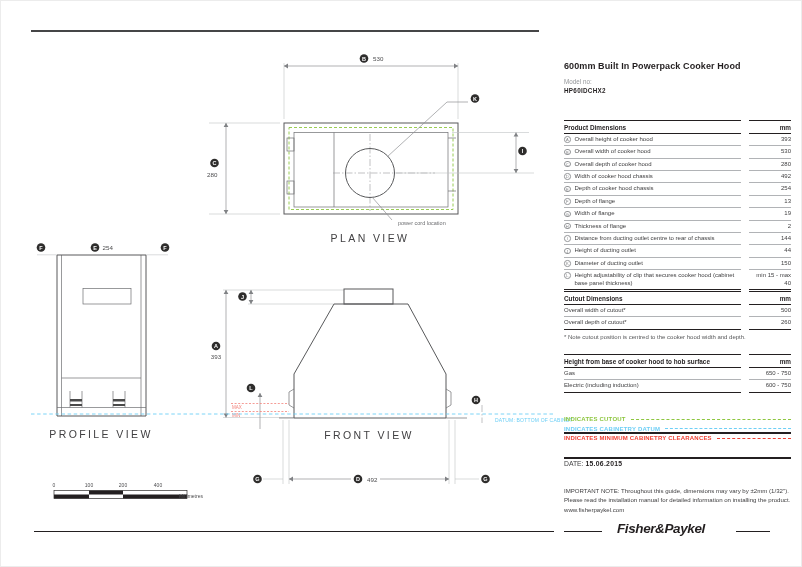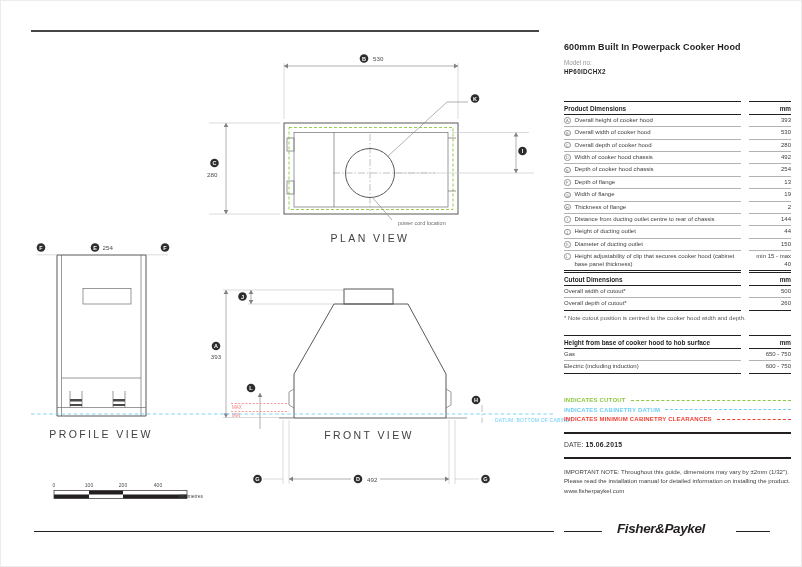--- a/index.html
+++ b/index.html
@@ -1,20 +1,20 @@
 <!DOCTYPE html>
 <html><head>
 <meta charset="utf-8">
 <style>
   html,body{margin:0;padding:0;background:#fff;}
   #page{position:relative;width:802px;height:567px;background:#fff;overflow:hidden;
         font-family:"Liberation Sans",sans-serif;border:1px solid #ececec;box-sizing:border-box;}
   .hr-top{position:absolute;left:30px;top:29px;width:508px;height:2px;background:#454647;}
   
-  .rc{position:absolute;left:563px;width:227px;}
+  .rc{position:absolute;left:563px;width:227px;margin-top:19px;}
   .title{font-size:9px;font-weight:bold;color:#231f20;letter-spacing:0.1px;}
   .model-label{font-size:6.3px;color:#939598;}
   .model-no{font-size:6.3px;font-weight:bold;color:#231f20;letter-spacing:0.3px;}
   .th{display:flex;gap:8px;}
   .th-l{flex:1;border-top:1.5px solid #231f20;border-bottom:1.4px solid #231f20;padding:2.6px 0 2.2px;
         font-weight:bold;font-size:6.4px;color:#231f20;}
   .th-r{width:42px;text-align:right;border-top:1.5px solid #231f20;border-bottom:1.4px solid #231f20;
         padding:2.6px 0 2.2px;font-weight:bold;font-size:6.4px;color:#231f20;}
   .tr{display:flex;gap:8px;}
   .td-l{flex:1;display:flex;align-items:flex-start;gap:4px;border-bottom:0.8px solid #b1b3b6;

